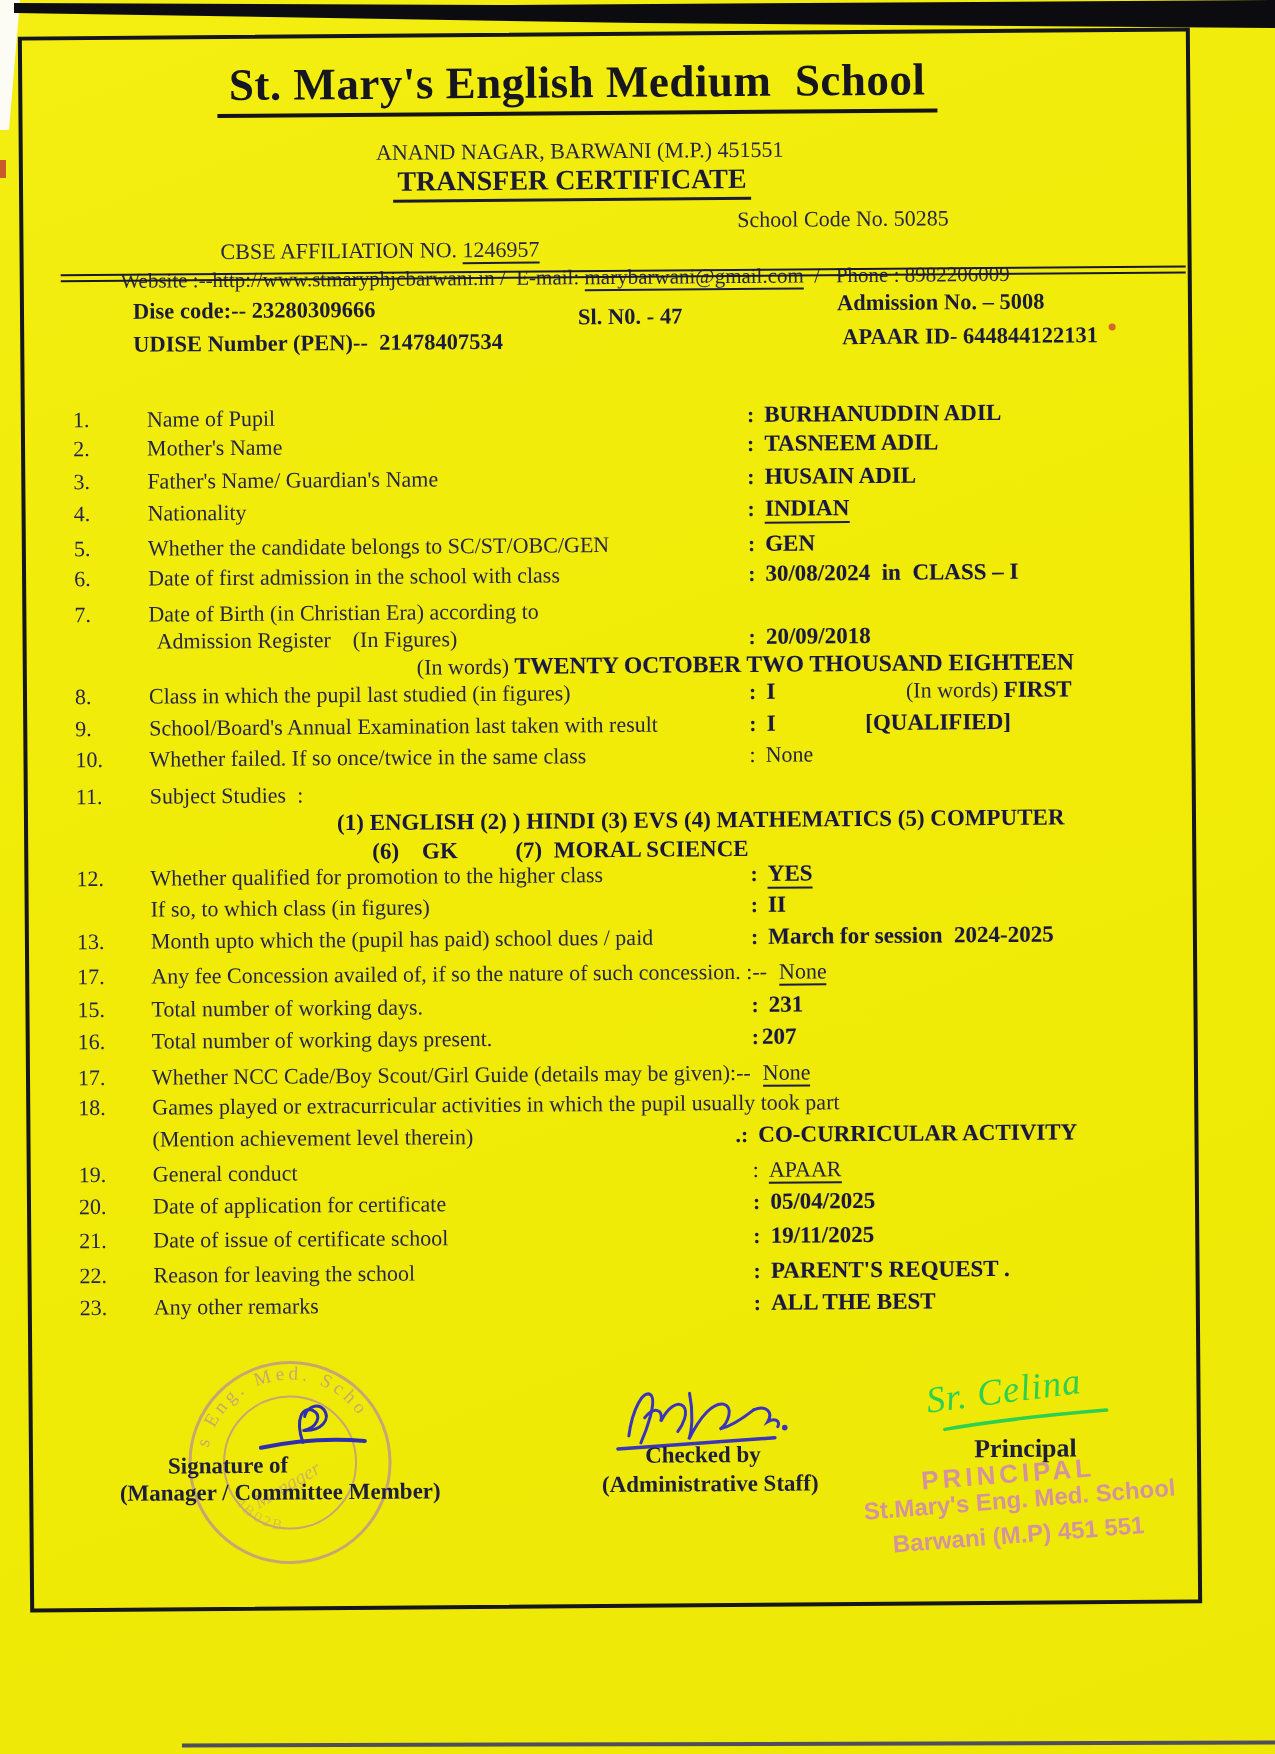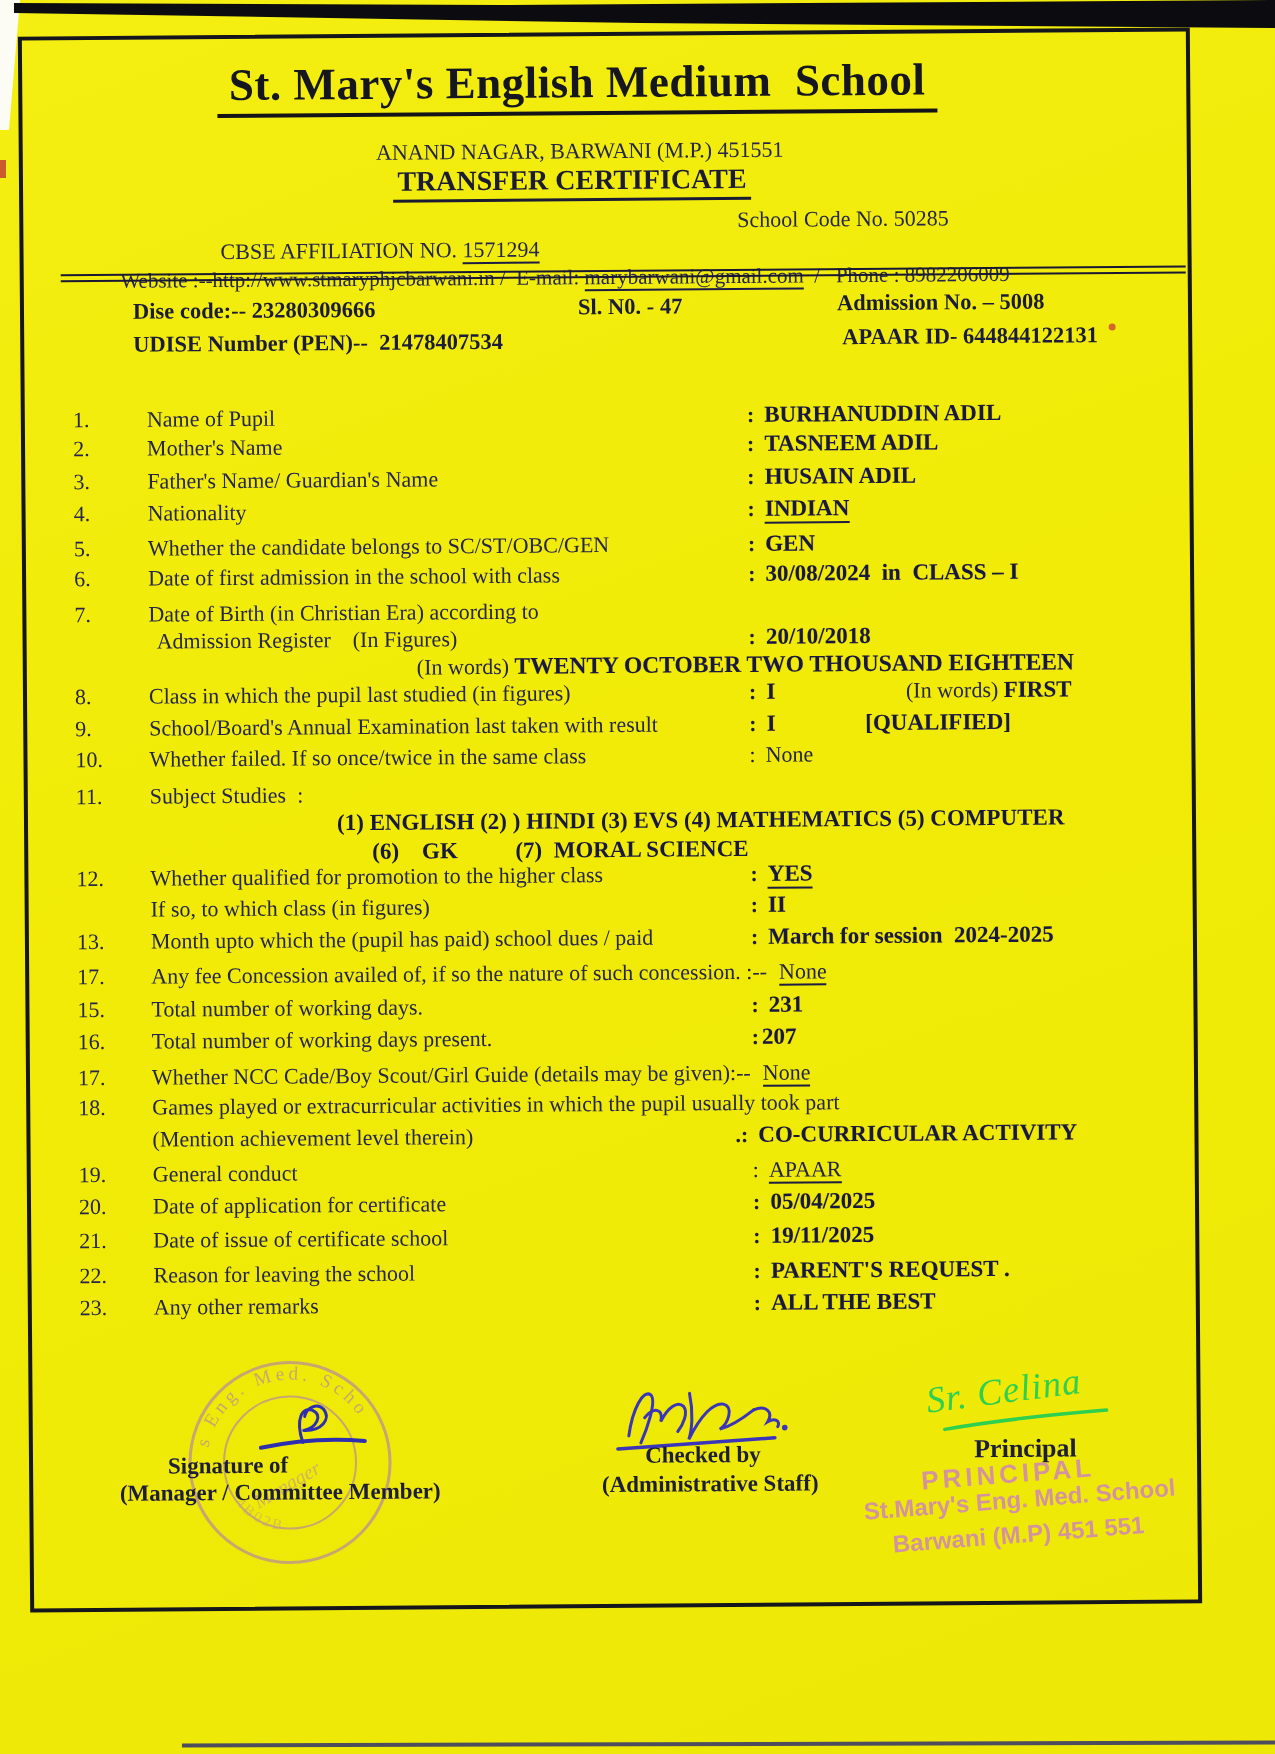--- a/index.html
+++ b/index.html
@@ -75,30 +75,30 @@
   <div class="center-line school-name">
     <span class="t">St. Mary's English Medium  School</span>
   </div>
   <div class="center-line addr">
     <span class="t">ANAND NAGAR, BARWANI (M.P.) 451551</span>
   </div>
   <div class="center-line doc-title">
     <span class="t">TRANSFER CERTIFICATE</span>
   </div>
   <div class="abs h-small" style="left:175px;top:174px;">
-    <span>CBSE AFFILIATION NO. </span><span class="u">1571294</span>
+    <span>CBSE AFFILIATION NO. </span><span class="u">1246957</span>
   </div>
   <div class="abs h-small" style="left:714px;top:172px;">School Code No. 50285</div>
   <div class="abs h-small" style="left:76px;top:204px;font-size:21px;">
     <span>Website :--http://www.stmaryphjcbarwani.in /  E-mail: </span><span class="u">marybarwani@gmail.com</span><span>  /   Phone : 8982206009</span>
   </div>
   <div class="rule2"></div>
 
   <div class="abs meta" style="left:109px;top:259px;">Dise code:-- 23280309666</div>
-  <div class="abs meta" style="left:554px;top:258px;">Sl. N0. - 47</div>
+  <div class="abs meta" style="left:554px;top:268px;">Sl. N0. - 47</div>
   <div class="abs meta" style="left:813px;top:256px;">Admission No. – 5008</div>
   <div class="abs meta" style="left:109px;top:292px;">UDISE Number (PEN)--  21478407534</div>
   <div class="abs meta" style="left:818px;top:290px;">APAAR ID- 644844122131</div>
 
   <div class="row" style="top:367px">
     <span class="num">1.</span>
     <span class="lbl">Name of Pupil</span>
     <span class="valgrp"><span class="pre">:</span><span class="v">BURHANUDDIN ADIL</span></span>
   </div>
   <div class="row" style="top:396px">
@@ -125,21 +125,21 @@
     <span class="num">6.</span>
     <span class="lbl">Date of first admission in the school with class</span>
     <span class="valgrp"><span class="pre">:</span><span class="v">30/08/2024  in  CLASS – I</span></span>
   </div>
   <div class="row" style="top:562px">
     <span class="num">7.</span>
     <span class="lbl">Date of Birth (in Christian Era) according to</span>
   </div>
   <div class="row" style="top:589px">
     <span class="lbl" style="left:130px">Admission Register    (In Figures)</span>
-    <span class="valgrp"><span class="pre">:</span><span class="v">20/10/2018</span></span>
+    <span class="valgrp"><span class="pre">:</span><span class="v">20/09/2018</span></span>
   </div>
   <div class="row" style="top:616px">
     <span class="wordsline"><span>(In words) </span><span class="v" style="font-size:23.5px">TWENTY OCTOBER TWO THOUSAND EIGHTEEN</span></span>
   </div>
   <div class="row" style="top:644px">
     <span class="num">8.</span>
     <span class="lbl">Class in which the pupil last studied (in figures)</span>
     <span class="valgrp"><span class="pre">:</span><span class="v">I</span></span>
     <span class="right-grp" style="left:879px"><span>(In words) </span><span class="v">FIRST</span></span>
   </div>

